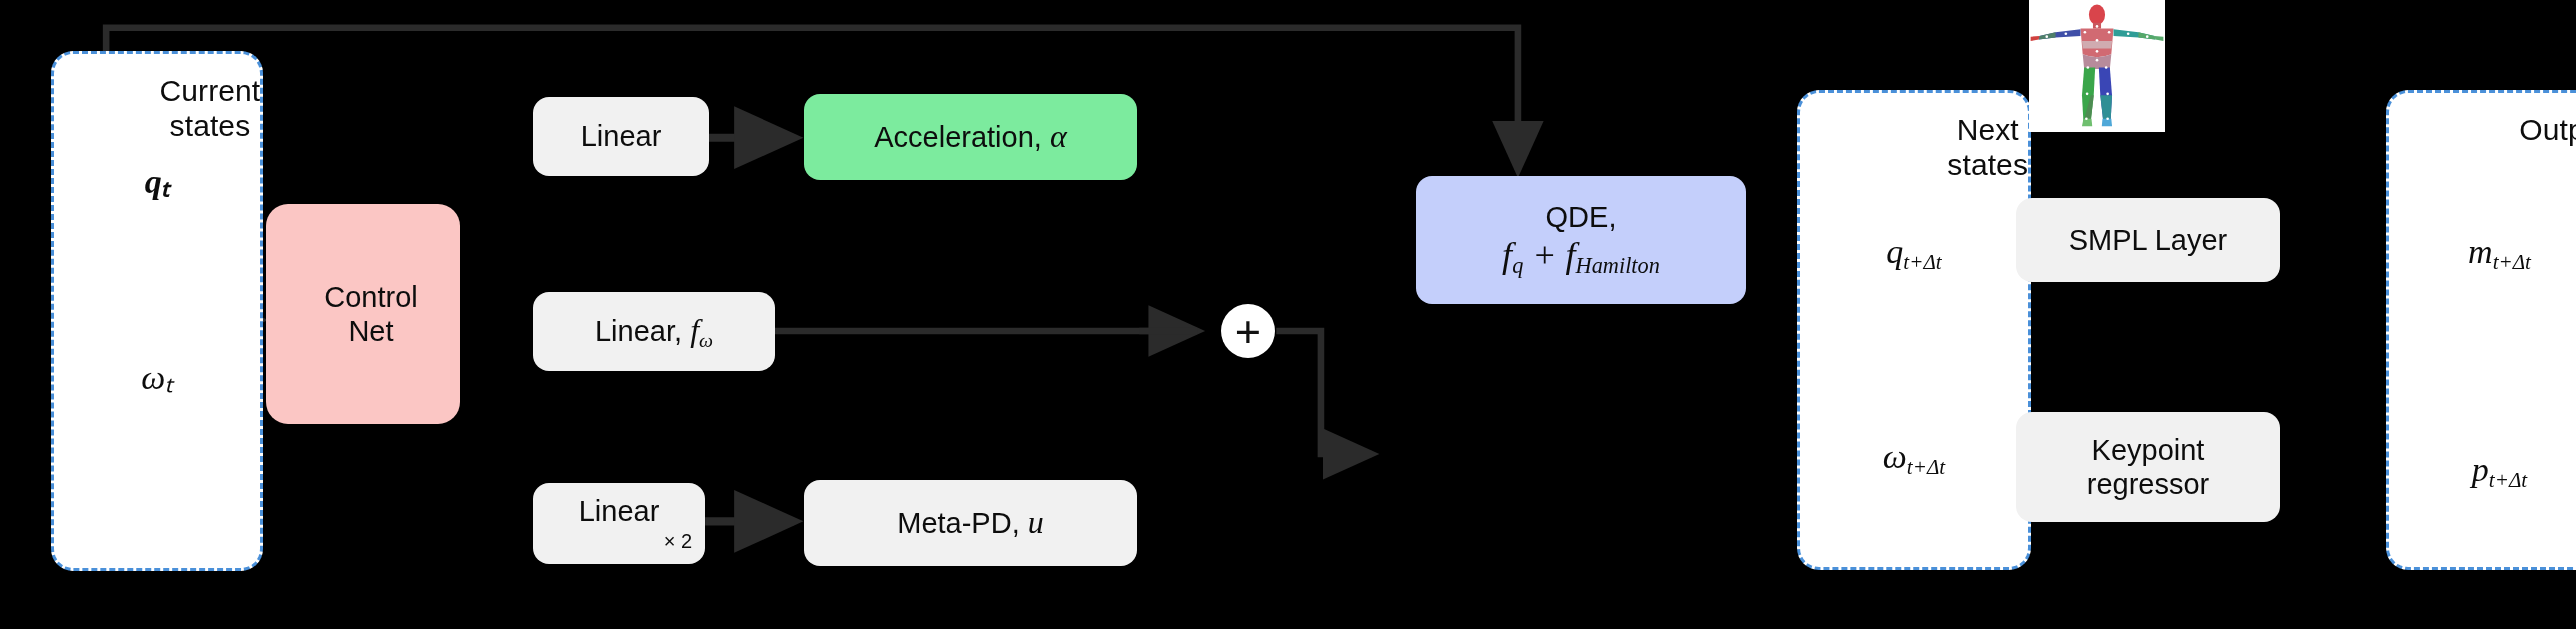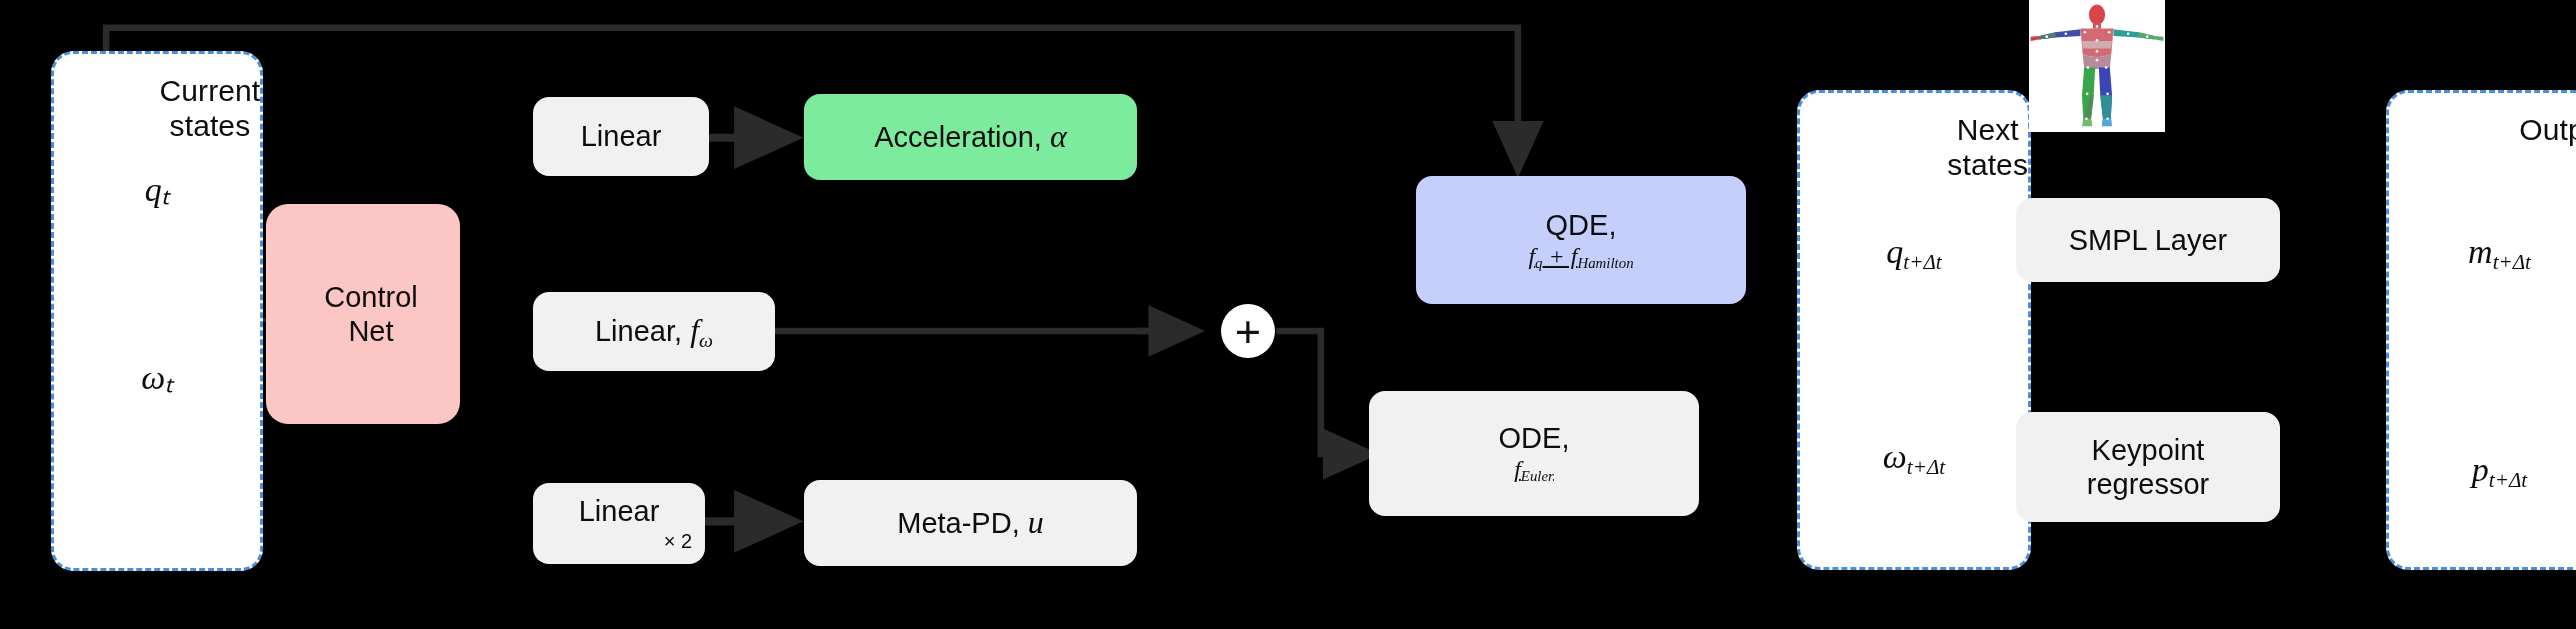--- a/index.html
+++ b/index.html
@@ -56,22 +56,21 @@
     background: #f1f1f1;
     border-radius: 16px;
   }
   .box.green  { background: #7ceb9e; }
   .box.blue   { background: #c4cffb; margin-left: 47px; }
   .box.pink   { background: #fbc6c4; border-radius: 22px; }
   .lbl { font-size: 29px; }
   .mathline {
     font-family: "Liberation Serif", serif;
     font-style: italic;
-    font-size: 24px;
-    text-decoration: underline;
+    font-size: 36px;
   }
   .mix { font-size: 29px; }
   .mix i {
     font-family: "Liberation Serif", serif;
     font-style: italic;
     font-size: 32px;
   }
   .sub  { font-size: 0.62em; vertical-align: -0.28em; font-style: italic; }
   .subn { font-size: 0.62em; vertical-align: -0.28em; font-style: normal; font-family:"Liberation Sans",sans-serif;}
   .times2 {
@@ -146,21 +145,21 @@
     <path d="M 3182,340 L 3252,340" fill="none" stroke="#000000" stroke-width="11" marker-end="url(#ahk)"></path>
 
     <path d="M 3182,637 L 3252,637" fill="none" stroke="#000000" stroke-width="11" marker-end="url(#ahk)"></path>
   </svg>
 
   <div class="node group" style="left:7.3px; top:51px; width:212px; height:520px;">
     <div class="grp-title">
       <span class="ln">Current</span>
       <span class="ln">states</span>
     </div>
-    <div class="slot" style="top:116px;">qₜ</div>
+    <div class="slot" style="top:108px;font-weight:bold;">qₜ</div>
     <div class="slot" style="top:304px;">ωₜ</div>
   </div>
 
   <div class="node box pink" style="left:266px; top:204px; width:194px; height:220px;padding-left:16px;">
     <span class="lbl">Control</span>
     <span class="lbl">Net</span>
   </div>
 
   <div class="node box" style="left:533px; top:97px; width:176px; height:79px;">
     <span class="lbl">Linear</span>
@@ -196,26 +195,20 @@
     <span>+</span>
   </div>
 
   <div class="node box blue" style="left:1369px; top:176px; width:330px; height:128px;">
     <span class="lbl">QDE,</span>
     <span class="mathline">
       f<span class="sub">q</span> + f<span class="subn" style="font-family:'Liberation Serif',serif;font-style:italic;">Hamilton</span>
     </span>
   </div>
 
-  <div class="node box" style="left:1369px; top:391px; width:330px; height:125px;">
-    <span class="lbl">ODE,</span>
-    <span class="mathline">
-      f<span class="subn" style="font-family:'Liberation Serif',serif;font-style:italic;">Euler</span>
-    </span>
-  </div>
 
   <div class="node group" style="left:1753px; top:90px; width:234px; height:480px;">
     <div class="grp-title">
       <span class="ln">Next</span>
       <span class="ln">states</span>
     </div>
     <div class="slot" style="top:139px;">q<span class="sub">t+Δt</span></div>
     <div class="slot" style="top:344px;">ω<span class="sub">t+Δt</span></div>
   </div>
 

